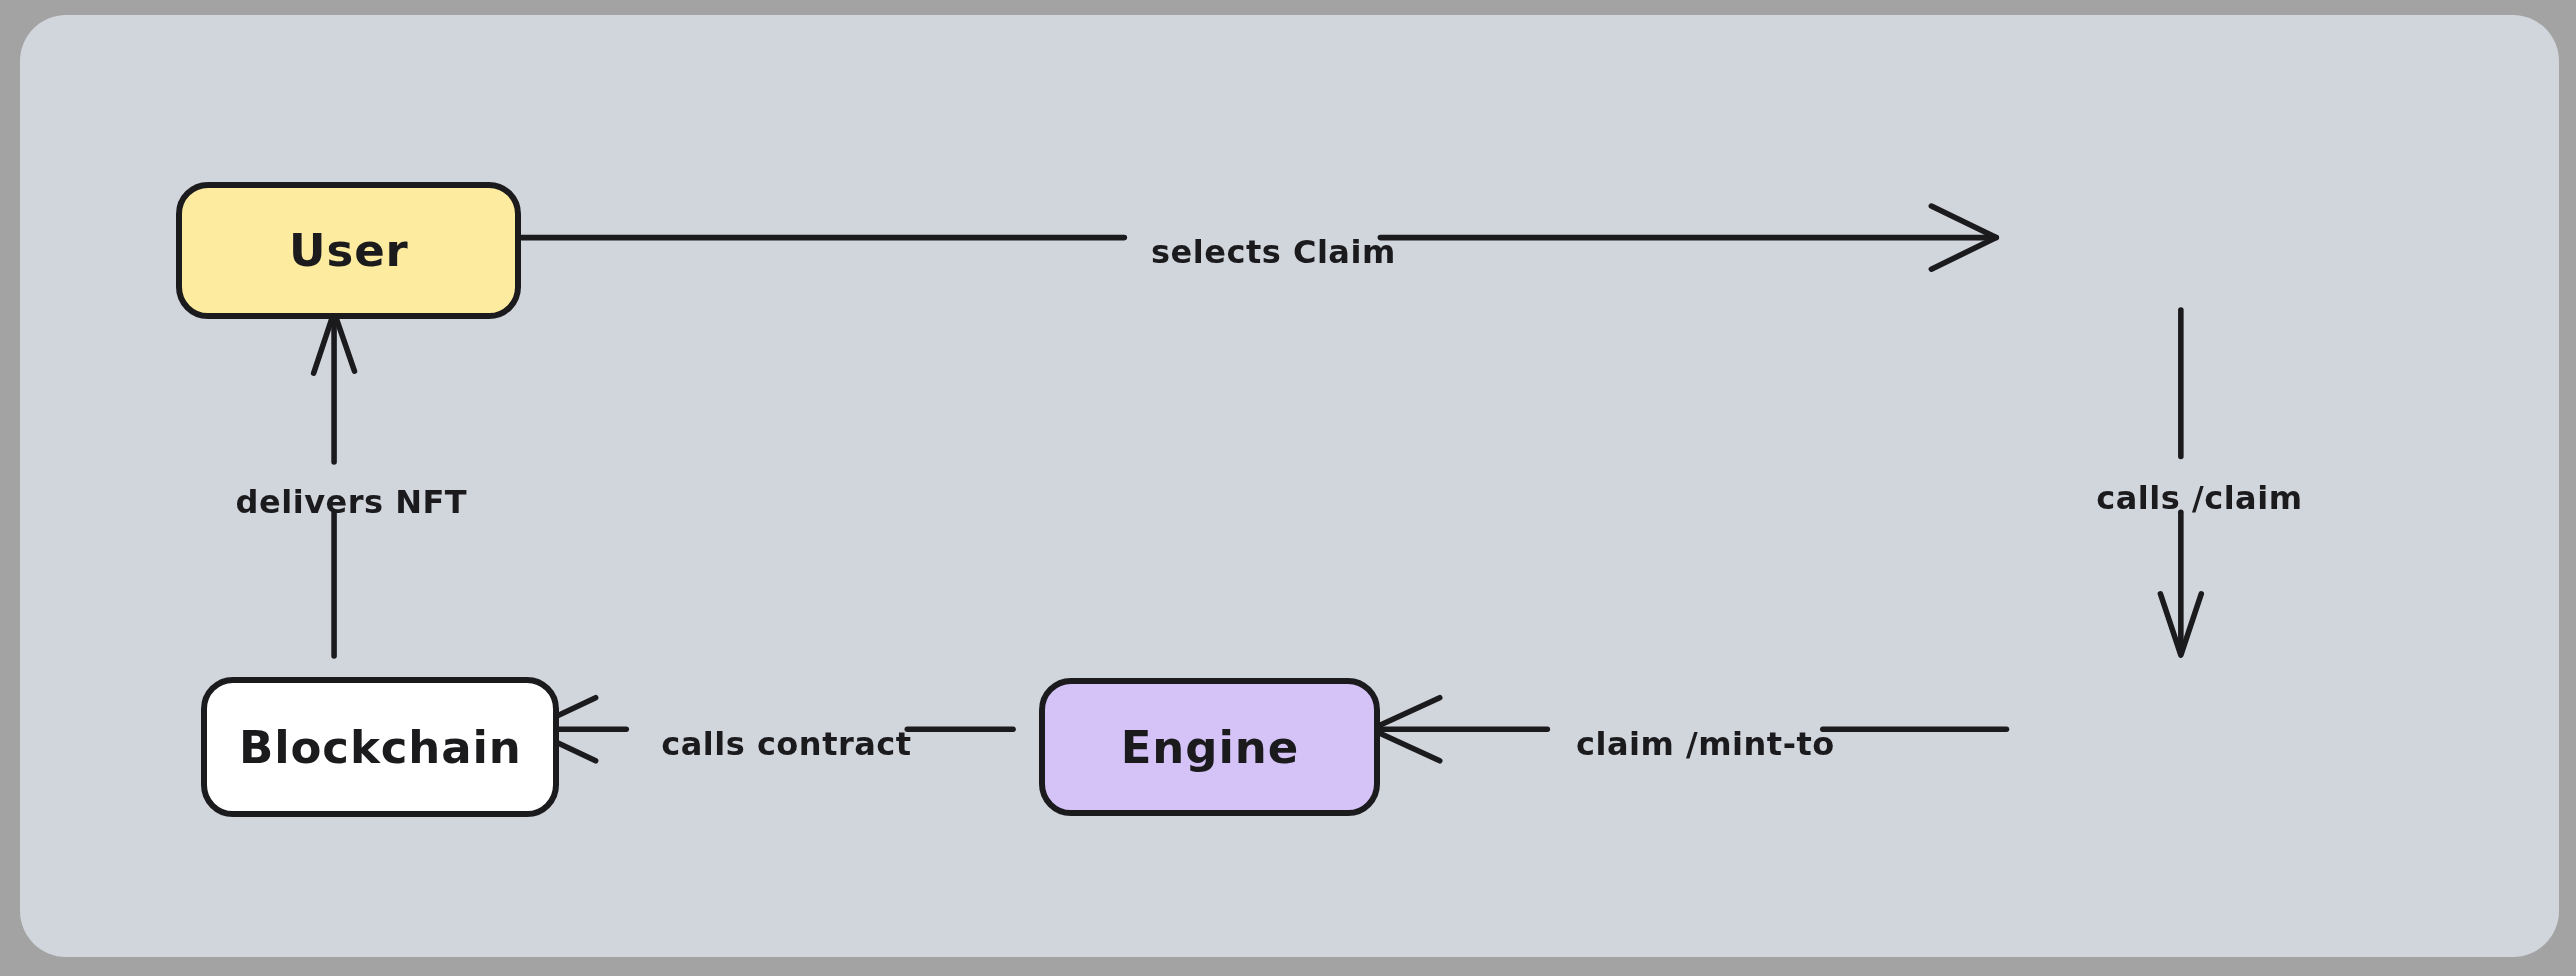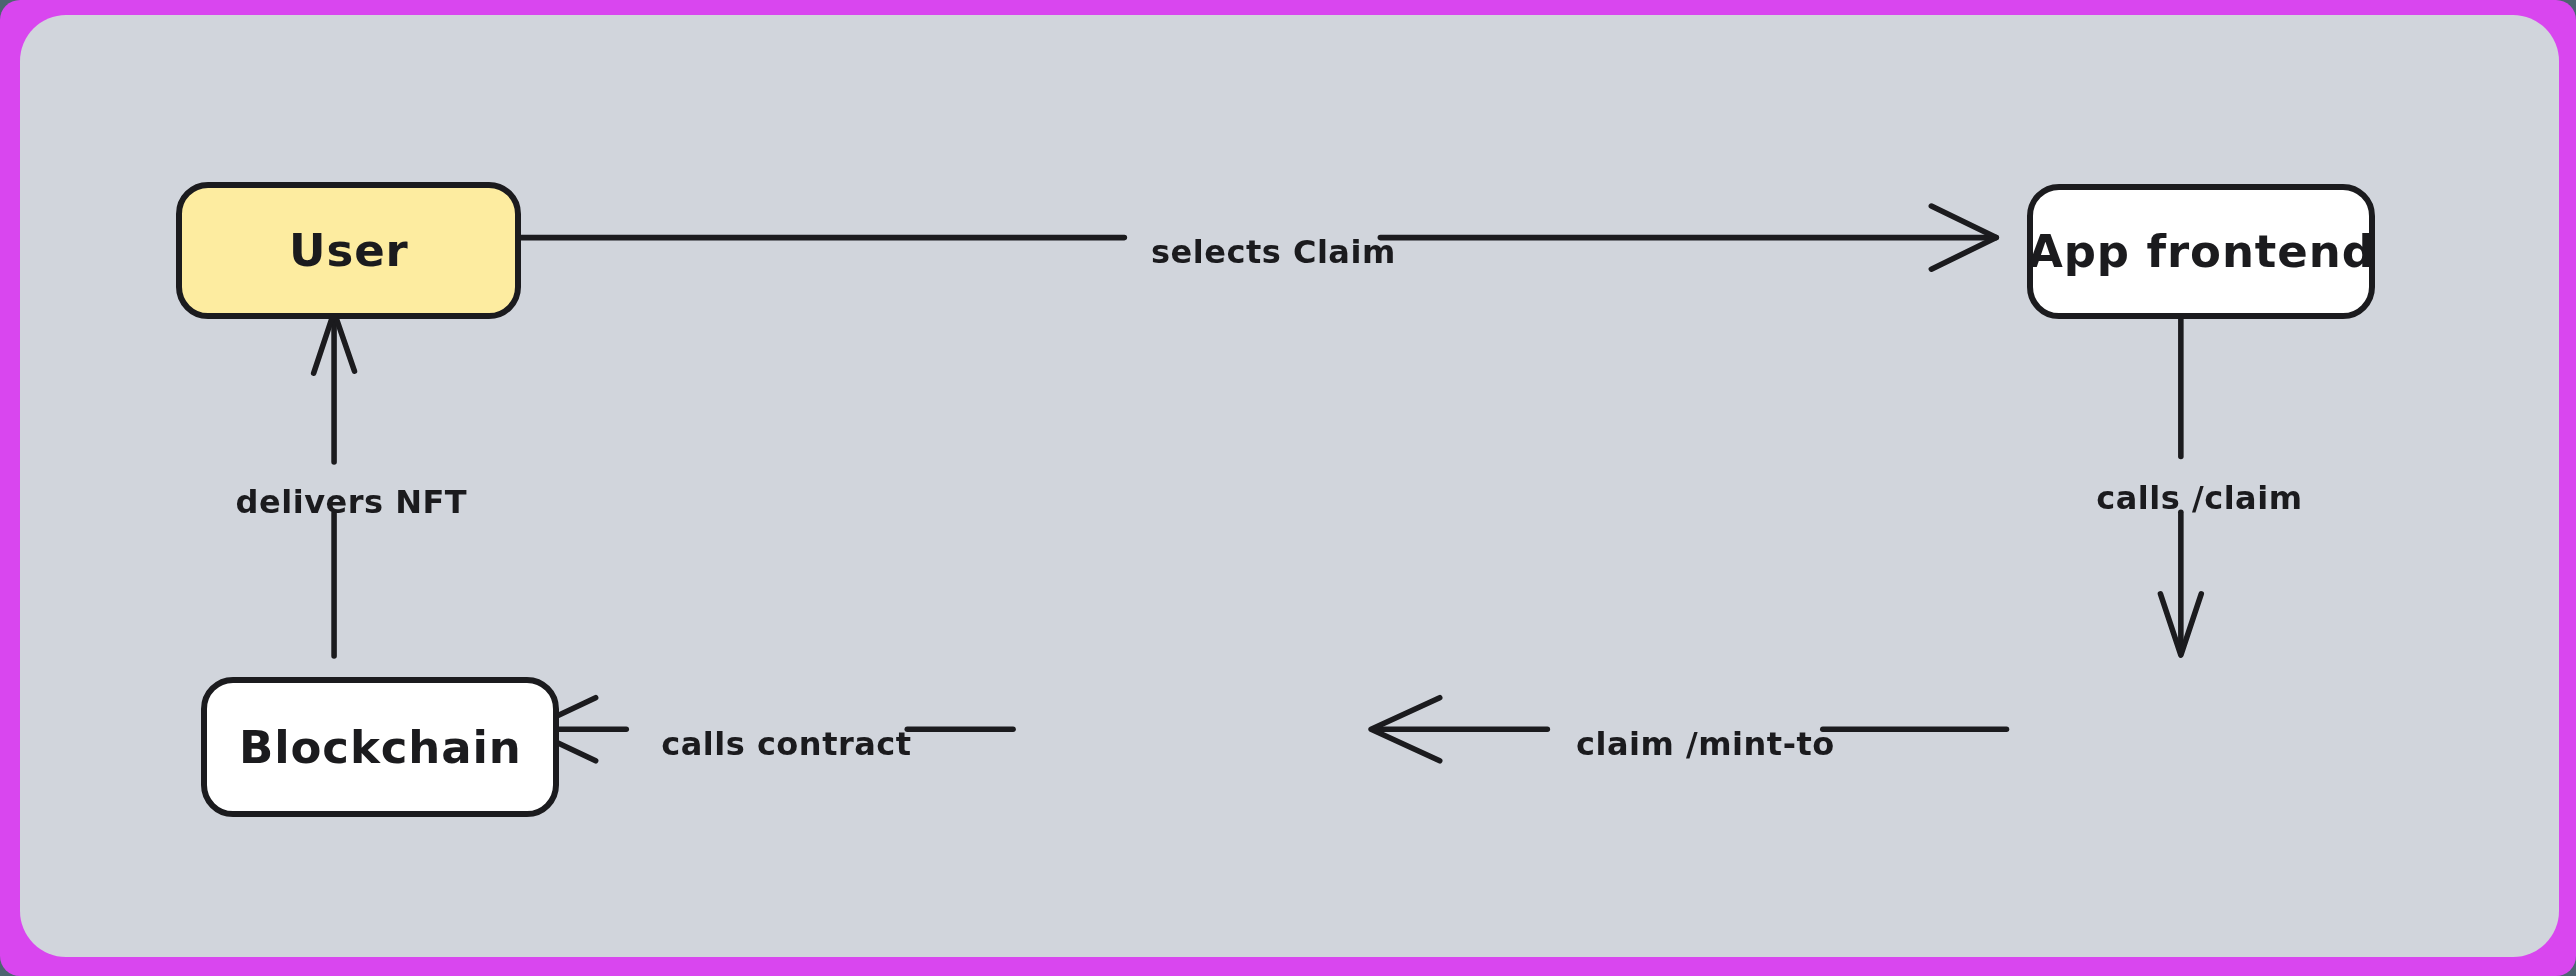--- a/index.html
+++ b/index.html
@@ -4,24 +4,23 @@
 <style>
   html, body {
     margin: 0;
     padding: 0;
     background: #4d6570;
   }
   .frame {
     position: relative;
     width: 2576px;
     height: 976px;
-    background: #d946ef;
+    background: #a3a3a3;
     overflow: hidden;
     font-family: "DejaVu Sans", sans-serif;
-    border-radius: 20px;
   }
   .canvas {
     position: absolute;
     left: 20.4px;
     top: 15px;
     right: 16.7px;
     bottom: 18.6px;
     background: #d1d5dc;
     border-radius: 46px;
   }
@@ -99,25 +98,25 @@
 
       <path d="M338 691 V537"></path>
       <path d="M338 482 V324"></path>
       <path d="M316 386 L338 320 L360 384"></path>
     </svg>
 
     <div class="node node-user" style="background-color: rgb(253, 236, 160);">
       <span>User</span>
     </div>
 
-    <div class="node node-frontend" style="background-color: rgb(255, 255, 255);">
-      <span>App frontend</span>
-    </div>
 
 
+    <div class="node node-engine" style="background-color: rgb(213, 195, 248);">
+      <span>Engine</span>
+    </div>
 
     <div class="node node-blockchain" style="background-color: rgb(255, 255, 255);">
       <span>Blockchain</span>
     </div>
 
     <div class="edge-label label-selects-claim">selects Claim</div>
     <div class="edge-label label-calls-claim">calls /claim</div>
     <div class="edge-label label-calls-mint-to">claim /mint-to</div>
     <div class="edge-label label-calls-contract">calls contract</div>
     <div class="edge-label label-delivers-nft">delivers NFT</div>

